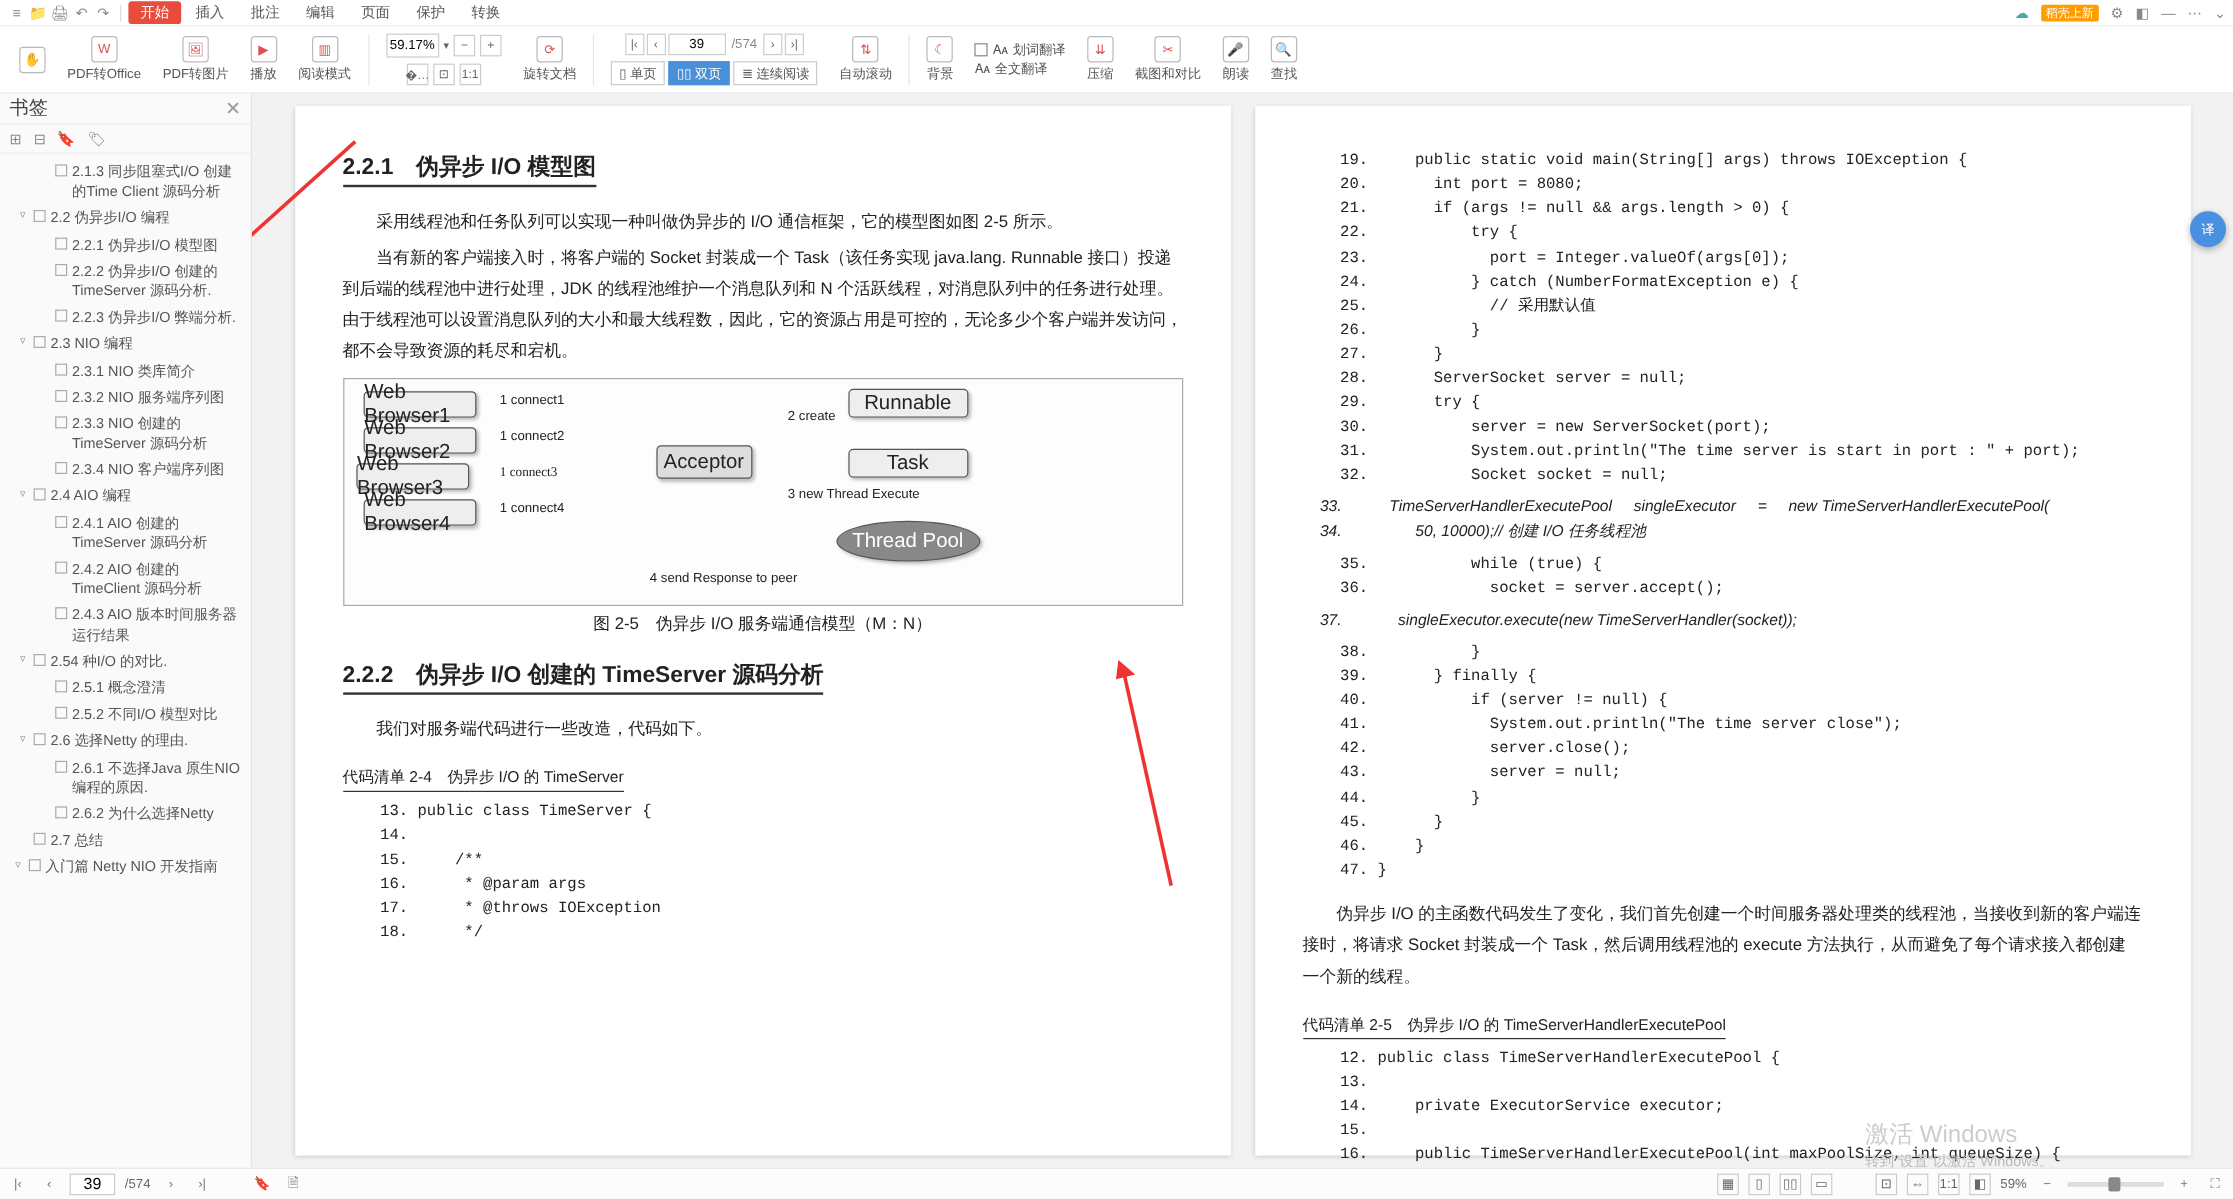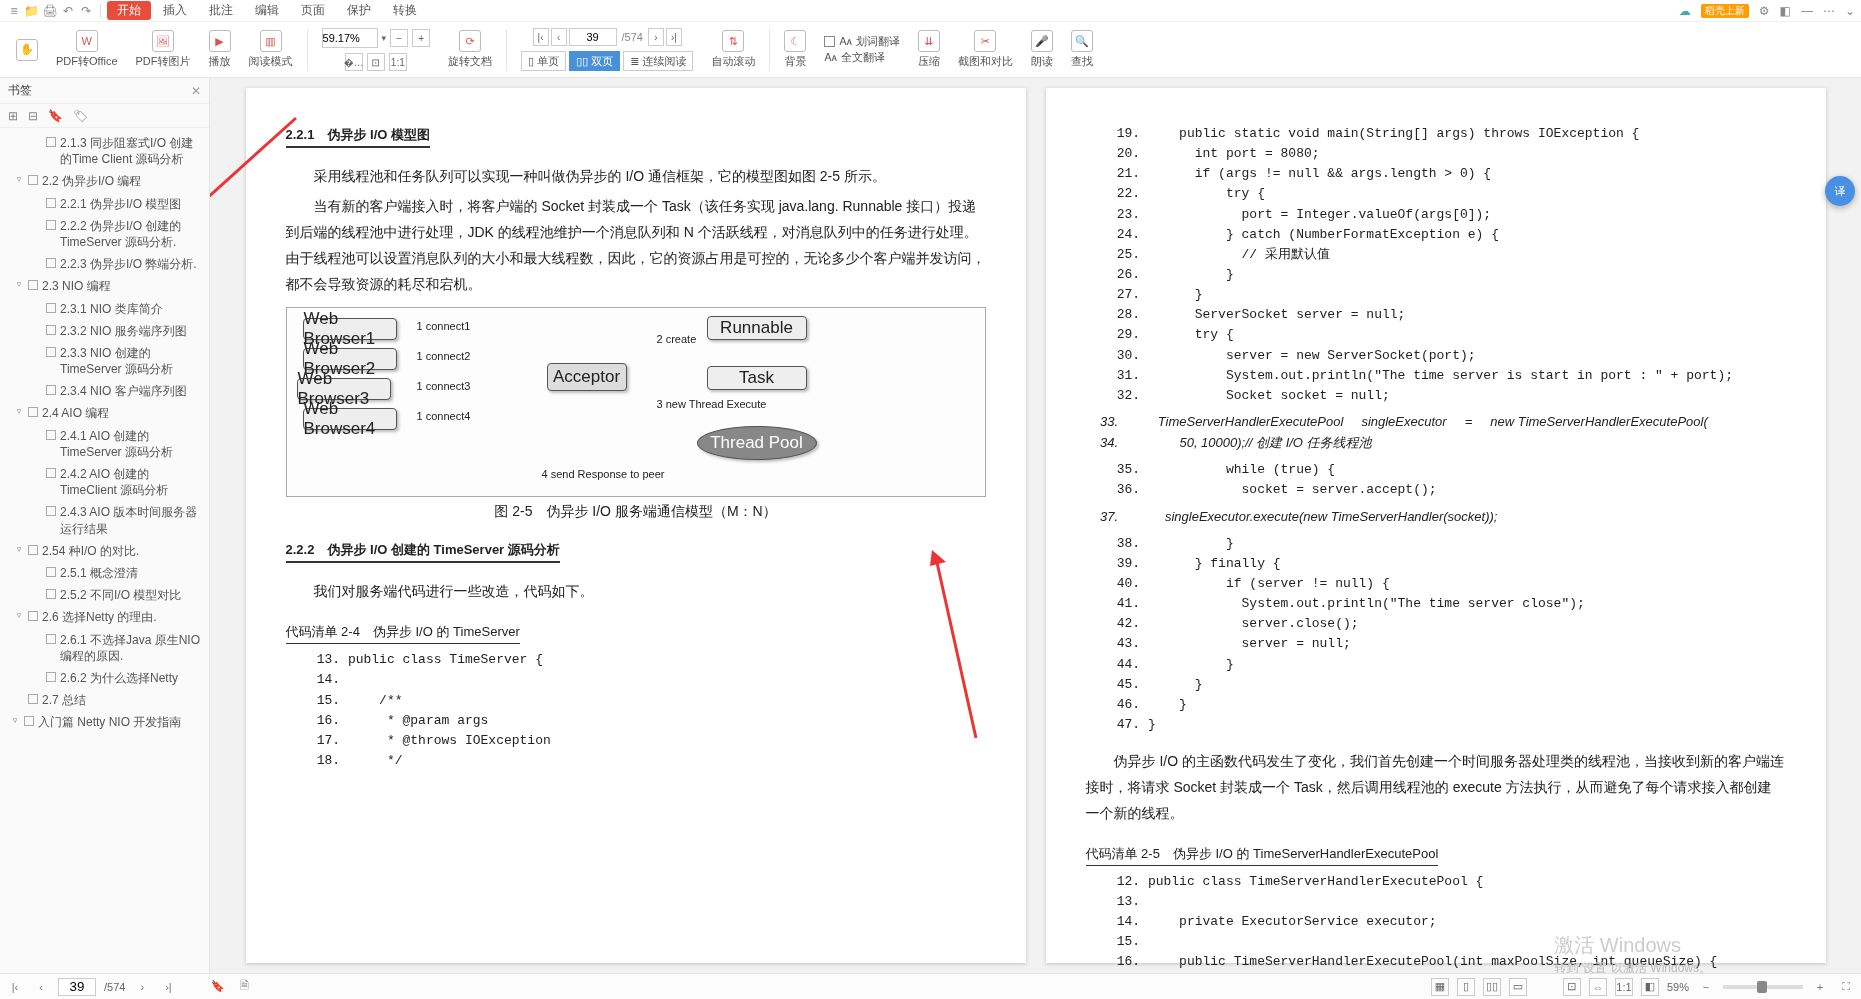--- a/index.html
+++ b/index.html
@@ -12,50 +12,50 @@
 .topbar .tab{padding:1px 10px;color:#555;}
 .topbar .tab.active{background:#e74c3c;color:#fff;border-radius:3px;}
 .topbar .rtools{margin-left:auto;display:flex;gap:10px;align-items:center;color:#888;}
 
 
 .ribbon{height:56px;border-bottom:1px solid #e5e5e5;display:flex;align-items:center;padding:2px 8px;gap:2px;}
 .rgroup{display:flex;flex-direction:column;align-items:center;justify-content:center;padding:0 8px;color:#555;font-size:11px;gap:2px;}
 .rgroup .ic{width:22px;height:22px;border:1px solid #bbb;border-radius:3px;display:flex;align-items:center;justify-content:center;color:#d9534f;font-size:11px;}
 .vsep{width:1px;height:42px;background:#e5e5e5;margin:0 4px;}
 .zoombox{display:flex;align-items:center;gap:4px;}
-.zoombox input{width:56px;height:20px;border:1px solid #ccc;font-size:11px;}
+.zoombox input{width:44px;height:20px;border:1px solid #ccc;text-align:center;font-size:11px;}
 .zbtn{width:18px;height:18px;border:1px solid #ccc;display:flex;align-items:center;justify-content:center;font-size:10px;color:#666;}
 .pagebox{display:flex;align-items:center;gap:2px;}
 .pagebox .arrow{width:16px;height:18px;border:1px solid #ccc;display:flex;align-items:center;justify-content:center;color:#666;font-size:10px;}
 .pagebox .pin{width:48px;height:18px;border:1px solid #ccc;text-align:center;font-size:11px;}
 .pagebox .ptot{color:#888;font-size:11px;padding:0 3px;}
 .viewbtn{height:20px;border:1px solid #ccc;padding:0 6px;display:flex;align-items:center;gap:3px;font-size:11px;color:#555;}
 .viewbtn.active{background:#4a90d9;color:#fff;border-color:#4a90d9;}
 .rgroup .vstack{display:flex;flex-direction:column;gap:1px;font-size:11px;color:#555;}
 .rgroup .vstack div{display:flex;align-items:center;gap:4px;}
 .chk{width:11px;height:11px;border:1px solid #888;}
 
 
 .main{display:flex;height:calc(999px - 22px - 56px - 26px);}
 
 
 .sidebar{width:210px;border-right:1px solid #e5e5e5;display:flex;flex-direction:column;background:#fafafa;}
-.sidehdr{height:26px;display:flex;align-items:center;padding:0 8px;font-size:12px;color:#444;border-bottom:1px solid #eee;justify-content:space-between;}
+.sidehdr{height:26px;display:flex;align-items:center;padding:0 8px;font-size:16px;color:#444;border-bottom:1px solid #eee;justify-content:space-between;}
 .sidetools{height:24px;display:flex;align-items:center;gap:10px;padding:0 8px;color:#888;border-bottom:1px solid #eee;}
 .tree{flex:1;overflow:auto;padding:4px 0;font-size:12px;color:#555;}
 .tnode{padding:3px 4px 3px 10px;display:flex;align-items:flex-start;gap:4px;line-height:1.35;}
 .tnode .ar{width:10px;display:inline-block;text-align:center;color:#888;font-size:9px;}
 .tnode .bk{width:10px;height:10px;border:1px solid #aaa;display:inline-block;margin-top:2px;flex-shrink:0;}
 .tnode .txt{flex:1;}
 .lv1{padding-left:14px;} .lv2{padding-left:32px;justify-content:space-between;}
 
 
 .viewer{flex:1;background:#f2f2f2;overflow:auto;display:flex;justify-content:center;gap:20px;padding:10px 20px;position:relative;}
 .page{background:#fff;box-shadow:0 1px 4px rgba(0,0,0,.2);width:780px;min-height:870px;padding:30px 40px 20px 40px;font-family:"SimSun","Songti SC",serif;color:#222;position:relative;}
-.page h3{font-size:13px;font-weight:700;margin:8px 0 12px;}
+.page h3{font-size:19px;font-weight:700;margin:8px 0 12px;}
 .page h3.u{border-bottom:2px solid #333;display:inline-block;padding-bottom:2px;}
 .page p{font-size:14px;line-height:1.85;text-indent:2em;margin:4px 0;}
 .page .cap{text-align:center;font-size:14px;margin:6px 0 12px;}
 .page .listing{font-size:13px;border-bottom:1px solid #333;display:inline-block;margin-top:14px;padding-bottom:2px;}
 .page pre{font-family:"Courier New",monospace;font-size:13px;line-height:1.55;white-space:pre;margin-top:6px;color:#222;}
 .page pre .it{font-style:italic;}
 
 
 .diagram{border:1px solid #aaa;height:190px;margin:10px 0 6px;position:relative;background:#fdfdfd;}
 .dbox{position:absolute;border:1px solid #555;background:#eee;border-radius:4px;font-size:17px;display:flex;align-items:center;justify-content:center;box-shadow:2px 2px 3px rgba(0,0,0,.25);}
@@ -346,21 +346,21 @@
       <h3 class="u">2.2.1　伪异步 I/O 模型图</h3>
       <p>采用线程池和任务队列可以实现一种叫做伪异步的 I/O 通信框架，它的模型图如图 2-5 所示。</p>
       <p>当有新的客户端接入时，将客户端的 Socket 封装成一个 Task（该任务实现 java.lang. Runnable 接口）投递到后端的线程池中进行处理，JDK 的线程池维护一个消息队列和 N 个活跃线程，对消息队列中的任务进行处理。由于线程池可以设置消息队列的大小和最大线程数，因此，它的资源占用是可控的，无论多少个客户端并发访问，都不会导致资源的耗尽和宕机。</p>
       <div class="diagram">
         <div class="dbox" style="left:16px;top:10px;width:94px;height:22px;">Web Browser1</div>
         <div class="dbox" style="left:16px;top:40px;width:94px;height:22px;">Web Browser2</div>
         <div class="dbox" style="left:10px;top:70px;width:94px;height:22px;">Web Browser3</div>
         <div class="dbox" style="left:16px;top:100px;width:94px;height:22px;">Web Browser4</div>
         <span class="dlabel" style="left:130px;top:12px;">1 connect1</span>
         <span class="dlabel" style="left:130px;top:42px;">1 connect2</span>
-        <span class="dlabel" style="left:130px;top:72px;">1 connect3</span>
+        <span class="dlabel" style="left:130px;top:72px;font-family:Liberation Serif, serif;">1 connect3</span>
         <span class="dlabel" style="left:130px;top:102px;">1 connect4</span>
         <div class="dbox" style="left:260px;top:55px;width:80px;height:28px;background:#ddd;">Acceptor</div>
         <span class="dlabel" style="left:370px;top:25px;">2 create</span>
         <div class="dbox" style="left:420px;top:8px;width:100px;height:24px;">Runnable</div>
         <div class="dbox" style="left:420px;top:58px;width:100px;height:24px;">Task</div>
         <span class="dlabel" style="left:370px;top:90px;">3 new Thread Execute</span>
         <div class="dbox doval" style="left:410px;top:118px;width:120px;height:34px;background:#888;color:#fff;">Thread Pool</div>
         <span class="dlabel" style="left:255px;top:160px;">4 send Response to peer</span>
       </div>
       <div class="cap">图 2-5　伪异步 I/O 服务端通信模型（M：N）</div>

